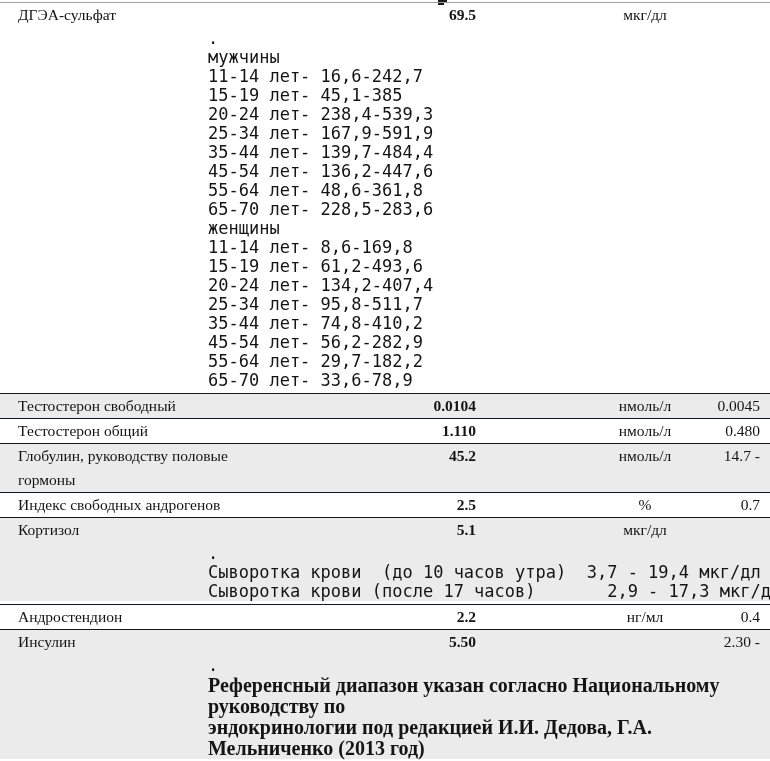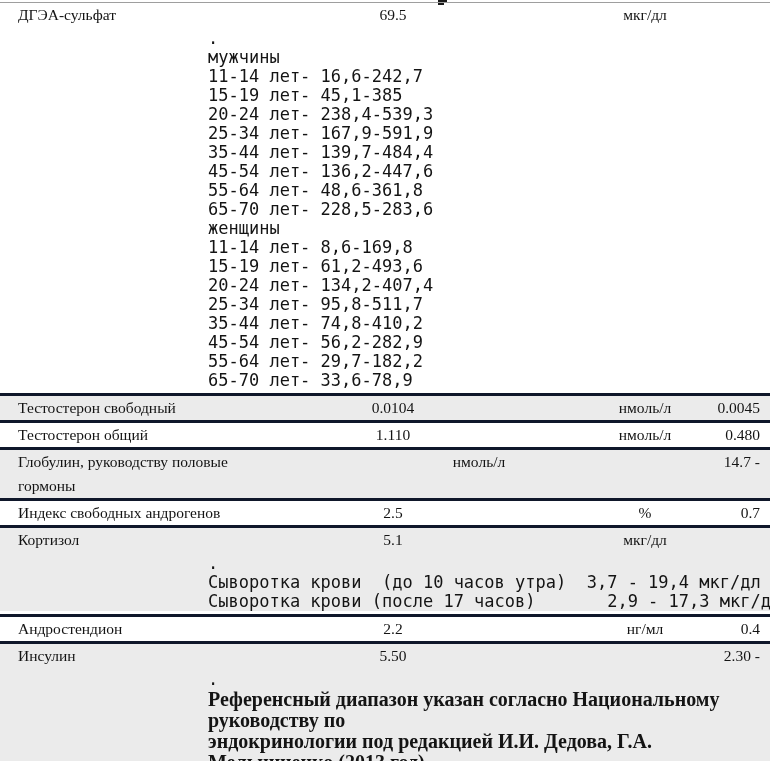--- a/index.html
+++ b/index.html
@@ -10,27 +10,27 @@
   }
   .page{position:relative;width:770px;height:761px;overflow:hidden;}
   
   .artifact{position:absolute;left:438px;top:0;width:9px;height:2px;background:#1a1a1a;}
   .artifact:after{content:"";position:absolute;left:0;top:3px;width:6px;height:2px;background:#1a1a1a;}
   .report{position:absolute;left:0;top:2px;width:770px;}
   .block{width:770px;}
   .block.gray{background:#ebebeb;}
   .row{
     display:flex;align-items:flex-start;
-    border-top:3px solid #0f172a;
+    border-top:1px solid #0f172a;
     line-height:24px;
   }
   .row.first{border-top:1px solid #9e9e9e;}
   .cell{white-space:pre-line;}
   .name {flex:0 0 292px;padding-left:18px;}
-  .value{flex:0 0 166px;text-align:center;font-weight:normal;}
+  .value{flex:0 0 166px;text-align:right;font-weight:bold;}
   .unit {flex:0 0 130px;margin-left:104px;text-align:center;}
   .ref  {flex:1 1 auto;text-align:right;padding-right:10px;white-space:nowrap;overflow:visible;}
   .note{margin:2px 0 3px 208px;}
   .note .mono{
     font-family:"DejaVu Sans Mono", monospace;
     font-size:17px;line-height:19px;white-space:pre;
   }
   .note .boldserif{
     font-family:"Liberation Serif", serif;font-weight:bold;
     font-size:20px;line-height:21px;white-space:pre-line;
@@ -89,20 +89,21 @@
         <div class="cell value">1.110</div>
         <div class="cell unit">нмоль/л</div>
         <div class="cell ref">0.480</div>
       </div>
     </div>
 
     <div class="block gray">
       <div class="row">
         <div class="cell name">Глобулин, руководству половые
 гормоны</div>
+        <div class="cell value">45.2</div>
         <div class="cell unit">нмоль/л</div>
         <div class="cell ref">14.7 -</div>
       </div>
     </div>
 
     <div class="block">
       <div class="row">
         <div class="cell name">Индекс свободных андрогенов</div>
         <div class="cell value">2.5</div>
         <div class="cell unit">%</div>

